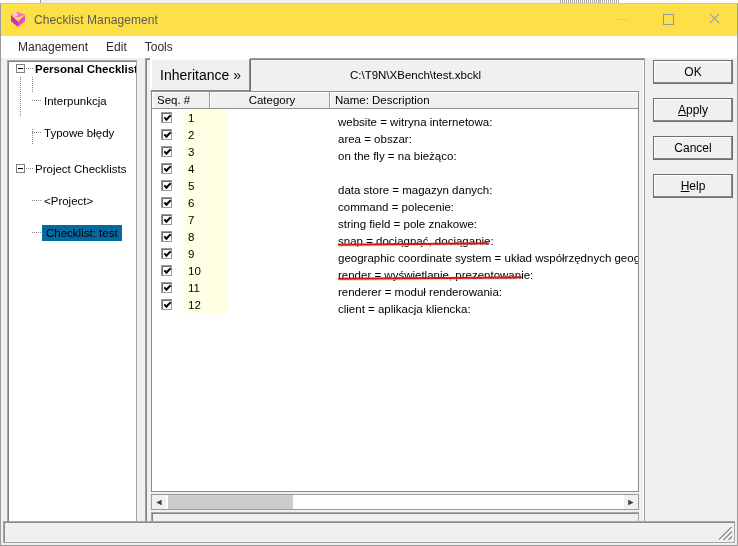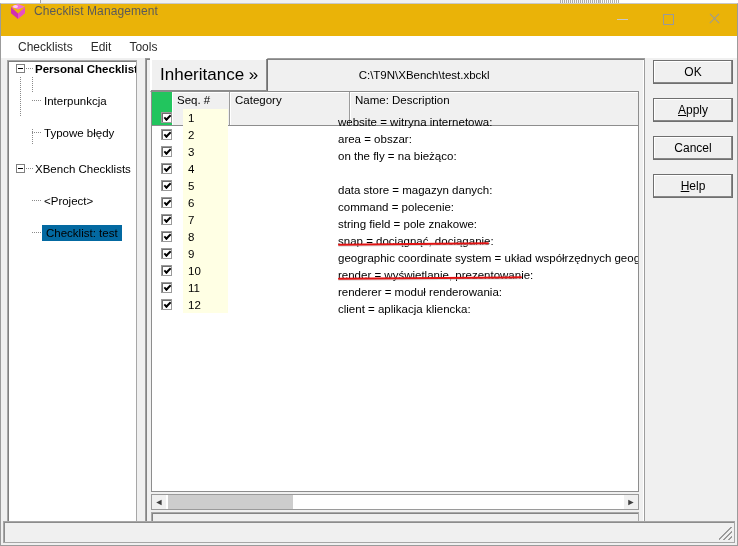--- a/index.html
+++ b/index.html
@@ -25,22 +25,22 @@
   
   #app-window {
     position: absolute; left: 0px; top: 3px; width: 738px; height: 543px;
     background: #f0f0f0;
     border: 1px solid #9b9b9b;
     border-top: 1px solid #c8c8c8;
   }
 
   
   #titlebar {
-    position: relative; height: 32px; background: #eab308;
-    display: flex; align-items: flex-start;
+    position: relative; height: 32px; background: #fde047;
+    display: flex; align-items: center;
   }
   #app-icon {
     width: 16px; height: 16px; margin-left: 9px; margin-right: 8px;
     position: relative; flex: 0 0 auto;
   }
   #app-icon .cube-top {
     position: absolute; left: 1px; top: 0px; width: 14px; height: 7px;
     background: #f06fd8;
     clip-path: polygon(50% 0%, 100% 38%, 50% 78%, 0% 38%);
   }
@@ -134,51 +134,50 @@
     box-shadow: inset 1px 1px 0 #848484, inset -1px -1px 0 #ffffff;
   }
 
   
   #inherit-row {
     position: absolute; left: 4px; top: 4px; right: 4px; height: 24px;
     display: flex; align-items: center;
   }
   #inheritance-button {
     height: 34px; min-width: 78px; padding: 0 9px;
-    font-size: 17px; color: #000; background: #f0f0f0;
+    font-size: 14px; color: #000; background: #f0f0f0;
     border: 1px solid #707070;
     border-top-color: #ffffff; border-left-color: #ffffff;
     box-shadow: inset -1px -1px 0 #8b8b8b, inset 1px 1px 0 #ffffff;
     display: flex; align-items: center; justify-content: center;
   }
   #checklist-path {
     flex: 1; text-align: center; font-size: 11.5px; color: #000;
     margin-right: 60px;
   }
 
   
   #grid {
     position: absolute; left: 5px; top: 32px; right: 5px; bottom: 38px;
     background: #ffffff; border: 1px solid #8d8d8d;
     overflow: hidden;
   }
   #grid-header {
-    display: flex; height: 34px; background: #22c55e;
+    display: flex; height: 17px; background: #22c55e;
     border-bottom: 1px solid #8d8d8d;
-    padding-left: 20px;
   }
   .hcell {
     font-size: 11.5px; color: #000; line-height: 16px;
     padding-left: 5px; border-right: 1px solid #9c9c9c;
     background: #f0f0f0;
     box-shadow: inset 1px 1px 0 #ffffff;
     overflow: hidden; white-space: nowrap;
   }
   .c-seq { width: 58px; }
-  .c-cat { width: 120px; }
+  .c-cat { width: 120px; text-align: center; }
   .c-name { flex: 1; border-right: none; }
 
   #grid-body { position: absolute; left:0; top:17px; right:0; bottom:0; }
   #seq-band {
     position: absolute; left: 31px; top: 0; width: 45px; height: 204px;
     background: #ffffe4;
   }
   .grow {
     position: relative; height: 17px; display: flex; align-items: center;
     font-size: 11.5px; color: #000; white-space: nowrap;
@@ -277,21 +276,21 @@
     </div>
     <div class="win-btn" id="btn-maximize">
       <div class="glyph-max"></div>
     </div>
     <div class="win-btn" id="btn-close">
       <div class="glyph-close"></div>
     </div>
   </div>
 
   <div id="menubar">
-    <div class="menu-item">Checklists</div>
+    <div class="menu-item">Management</div>
     <div class="menu-item">Edit</div>
     <div class="menu-item">Tools</div>
   </div>
 
   <div id="client">
 
     <div id="tree-panel">
 
       <div class="tree-node" style="top:0">
         <div class="exp-box" style="left:8px;"></div>
@@ -308,21 +307,21 @@
       <div class="dot-v" style="left:24px; top:16px; height:16px;"></div>
 
       <div class="tree-node" style="top:32px">
         <div class="dot-h" style="left:24px; width:9px;"></div>
         <div class="lbl" style="left:36px;">Typowe błędy</div>
       </div>
 
       <div class="tree-node" style="top:52px">
         <div class="exp-box" style="left:8px;"></div>
         <div class="dot-h" style="left:18px; width:7px;"></div>
-        <div class="lbl" style="left:27px;">XBench Checklists</div>
+        <div class="lbl" style="left:27px;">Project Checklists</div>
       </div>
 
       <div class="tree-node" style="top:68px">
         <div class="dot-h" style="left:24px; width:9px;"></div>
         <div class="lbl" style="left:36px;">&lt;Project&gt;</div>
       </div>
       <div class="dot-v" style="left:24px; top:68px; height:16px;"></div>
 
       <div class="tree-node" style="top:84px">
         <div class="dot-h" style="left:24px; width:9px;"></div>

